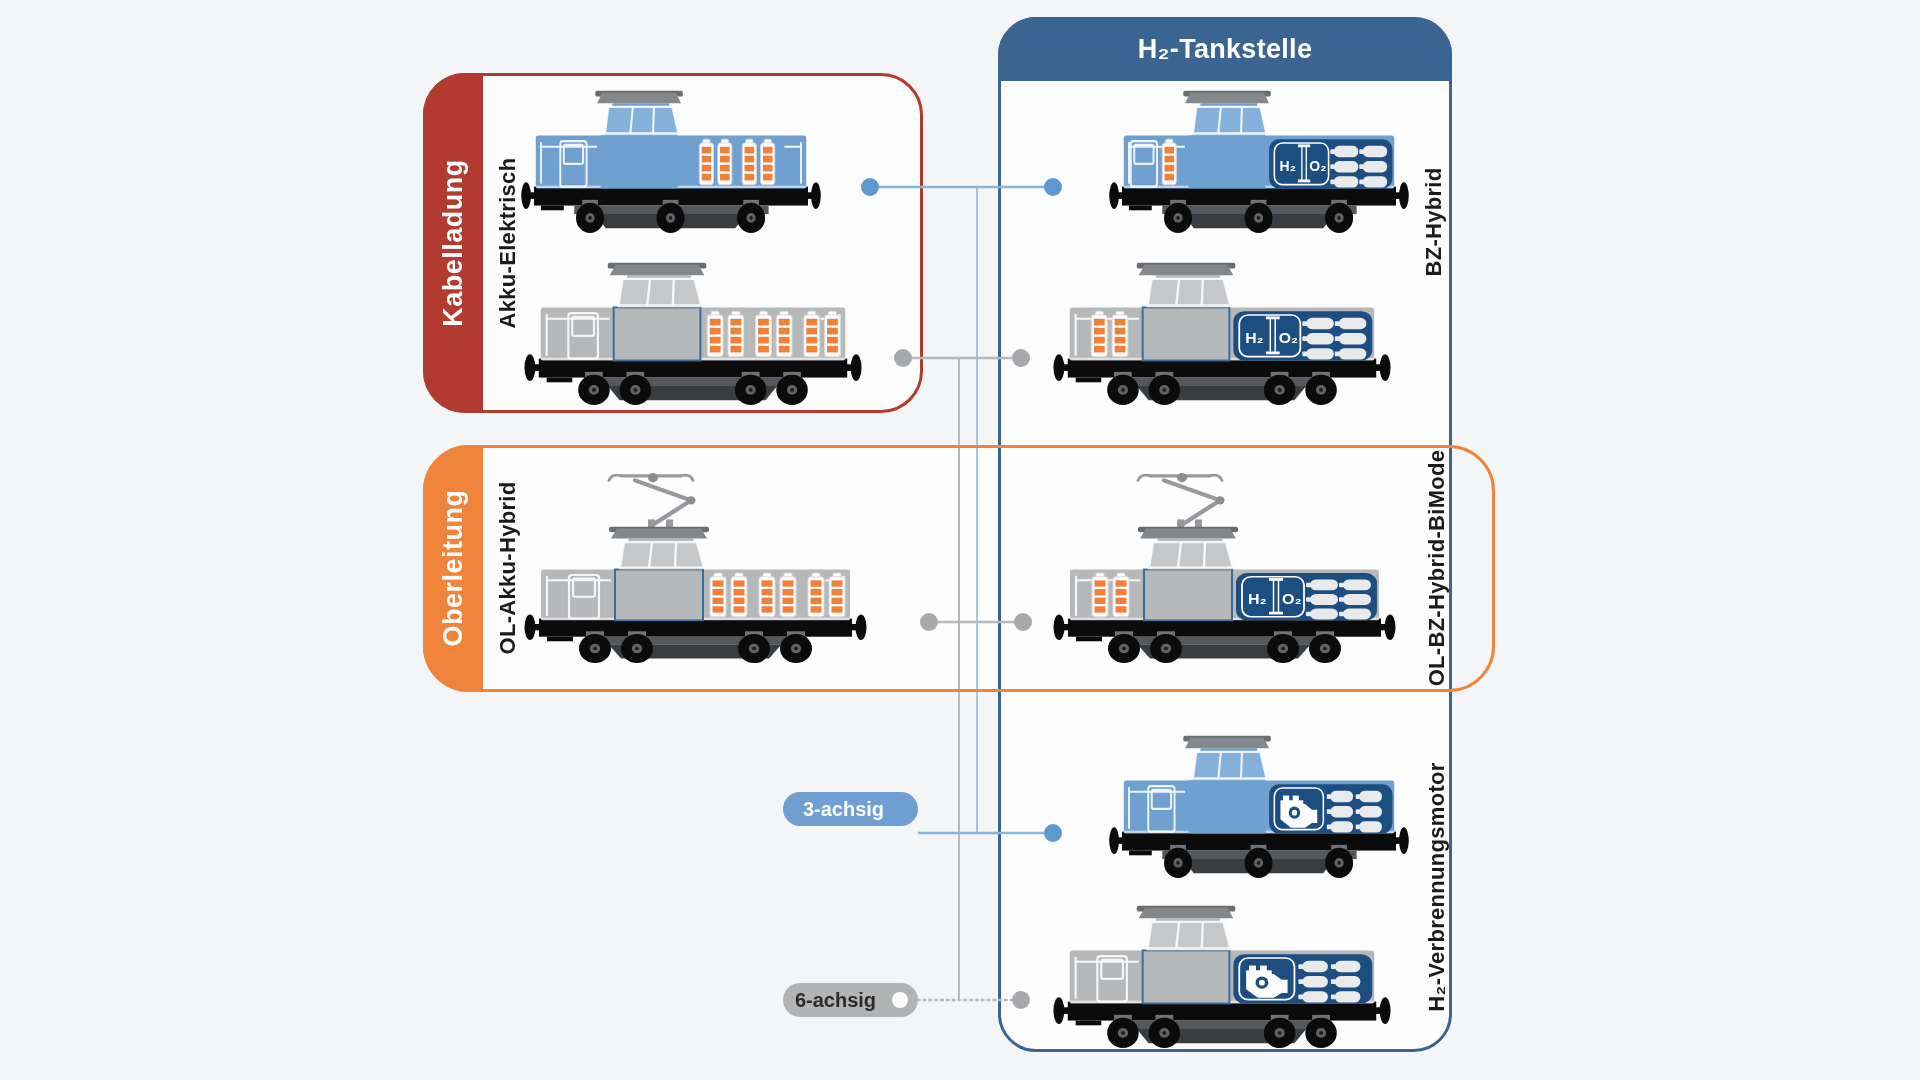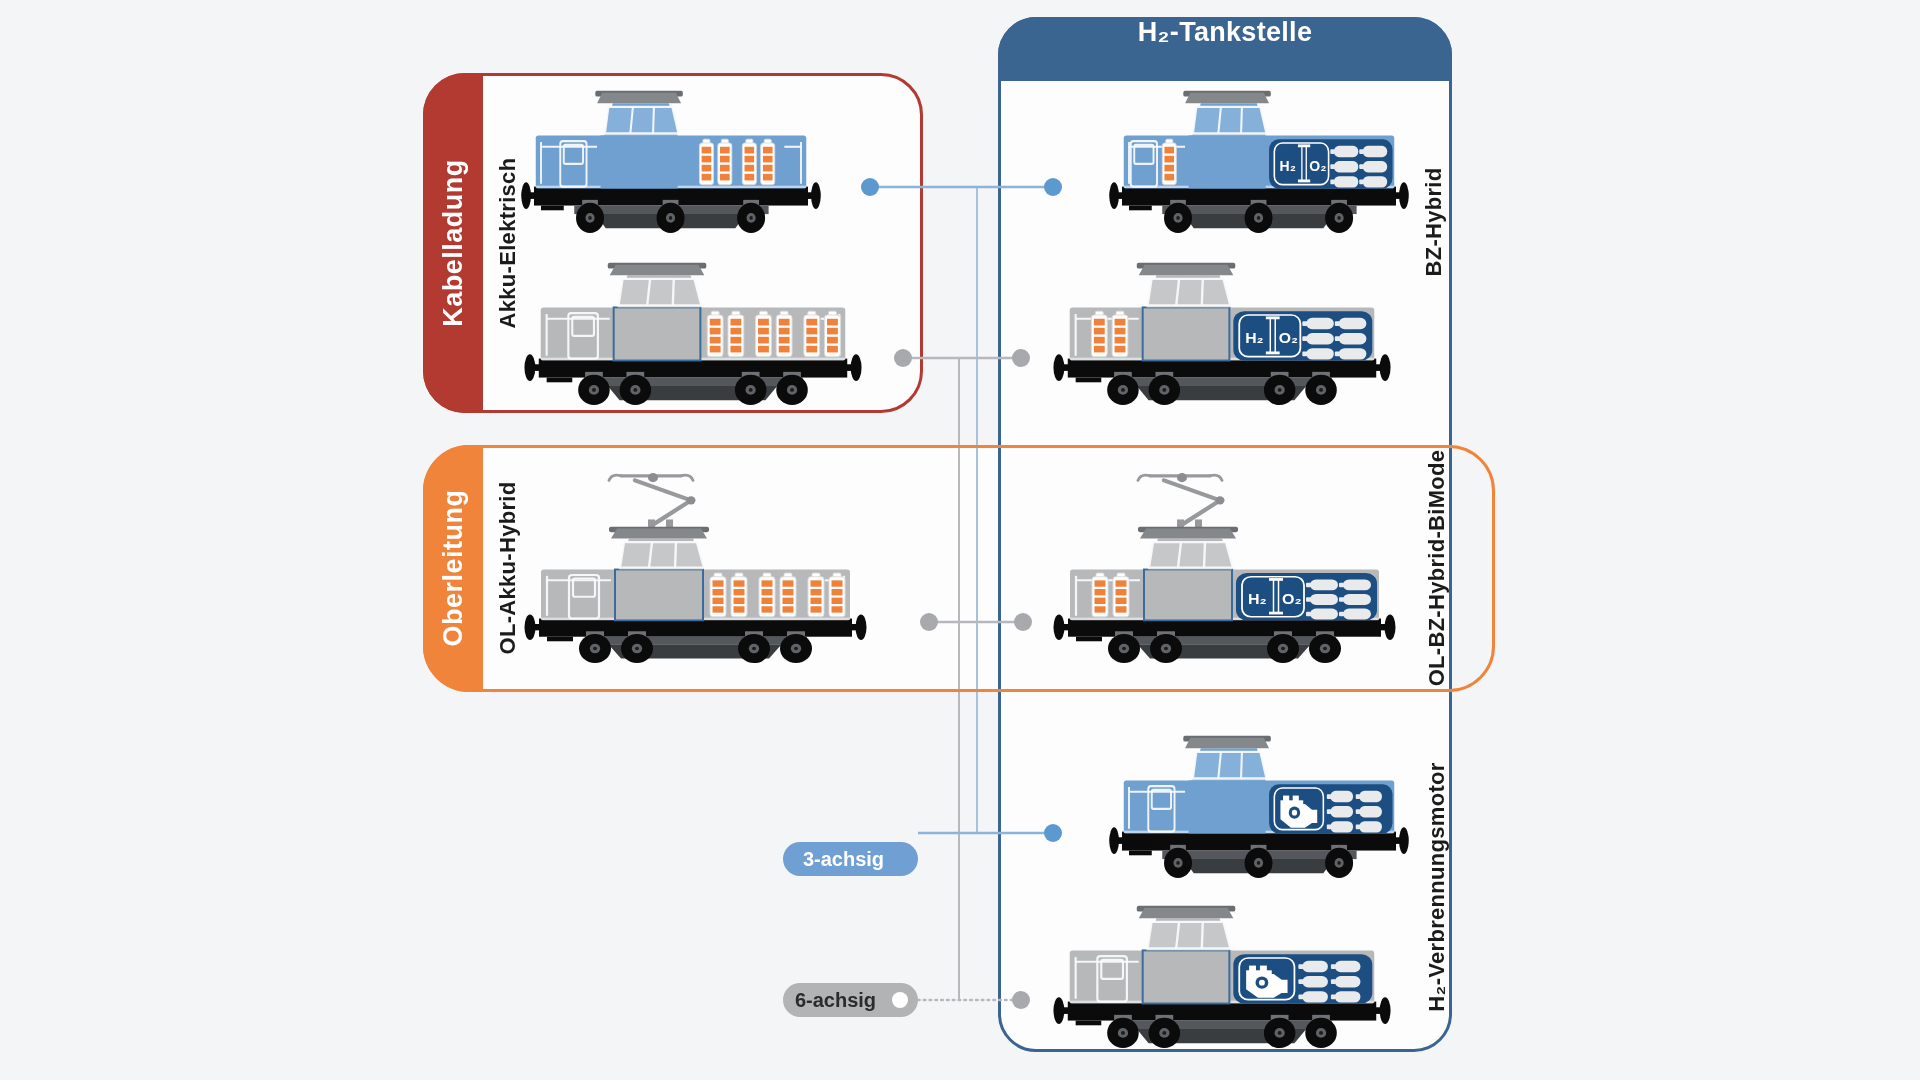--- a/index.html
+++ b/index.html
@@ -14,21 +14,21 @@
             border-radius:42px 0 0 42px;z-index:12;}
   #orange-underlay{left:423px;top:445px;width:575px;height:247px;background:#fdfdfe;
             border-radius:46px 0 0 46px;z-index:4;}
   #orange-box{left:423px;top:445px;width:1072px;height:247px;background:transparent;
             border:3px solid #f0843b;border-radius:46px;box-sizing:border-box;z-index:40;pointer-events:none;}
   #orange-band{left:423px;top:445px;width:60px;height:247px;background:#f0843b;
             border-radius:46px 0 0 46px;z-index:41;}
   #blue-box{left:998px;top:17px;width:454px;height:1035px;background:#fdfdfe;
             border:3px solid #3a6591;border-radius:38px;box-sizing:border-box;z-index:10;}
   #blue-header{left:998px;top:17px;width:454px;height:64px;background:#3a6591;
-            border-radius:38px 38px 0 0;z-index:12;display:flex;justify-content:center;}
+            border-radius:38px 38px 0 0;z-index:12;display:flex;align-items:center;justify-content:center;}
   .textured{background-image:radial-gradient(rgba(255,255,255,.10) 1px,transparent 1.3px);
             background-size:5px 5px;}
   #blue-header span{color:#fff;font-size:27px;font-weight:bold;letter-spacing:.3px;}
 
   
   .vlabel{position:absolute;transform:translate(-50%,-50%) rotate(-90deg);white-space:nowrap;
           font-weight:bold;z-index:60;}
   .vlabel.light{color:#fff;font-size:27px;letter-spacing:.5px;}
   .vlabel.dark{color:#1b1b1b;font-size:22px;letter-spacing:.3px;}
   #lbl-kabelladung{left:453px;top:243px;}
@@ -38,21 +38,21 @@
   #lbl-bz-hybrid{left:1434px;top:222px;}
   #lbl-ol-bz-hybrid-bimode{left:1437px;top:568px;}
   #lbl-h2-verbrennungsmotor{left:1437px;top:887px;}
 
   
   #connectors{left:0;top:0;width:1920px;height:1080px;z-index:30;pointer-events:none;}
 
   
   .pill{position:absolute;width:135px;height:34px;border-radius:17px;z-index:45;
         display:flex;align-items:center;justify-content:center;font-weight:bold;font-size:20px;}
-  #pill-3achsig{left:783px;top:842px;background:#6f9fd3;color:#fff;padding-right:14px;box-sizing:border-box;}
+  #pill-3achsig{left:783px;top:792px;background:#6f9fd3;color:#fff;padding-right:14px;box-sizing:border-box;}
   #pill-4achsig{left:783px;top:983px;background:#b2b3b5;color:#2b2b2b;padding-right:30px;box-sizing:border-box;}
   #pill-4achsig .pin{position:absolute;right:10px;top:50%;transform:translateY(-50%);
         width:16px;height:16px;border-radius:50%;background:#fff;}
 
   
   .train{position:absolute;z-index:50;}
   .train svg{overflow:visible;display:block;}
   #train-akku-elektrisch-3{left:520px;top:88px;width:302px;height:146px;}
   #train-bz-hybrid{left:1108px;top:88px;width:302px;height:146px;}
   #train-akku-elektrisch-4{left:523px;top:260px;width:340px;height:146px;}

